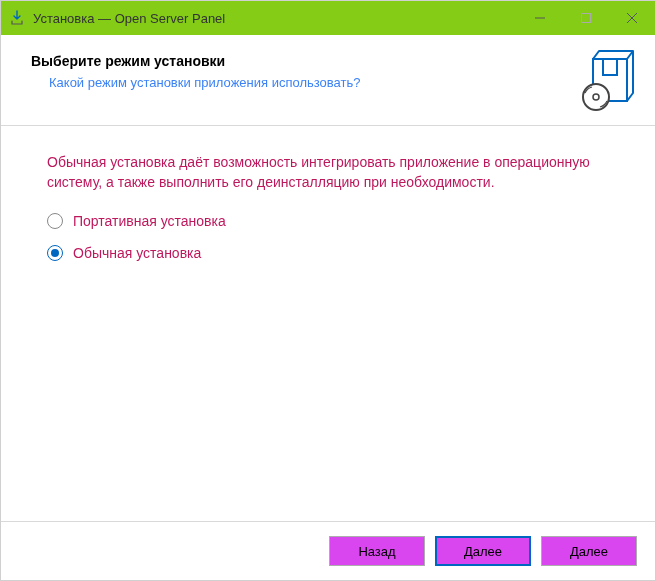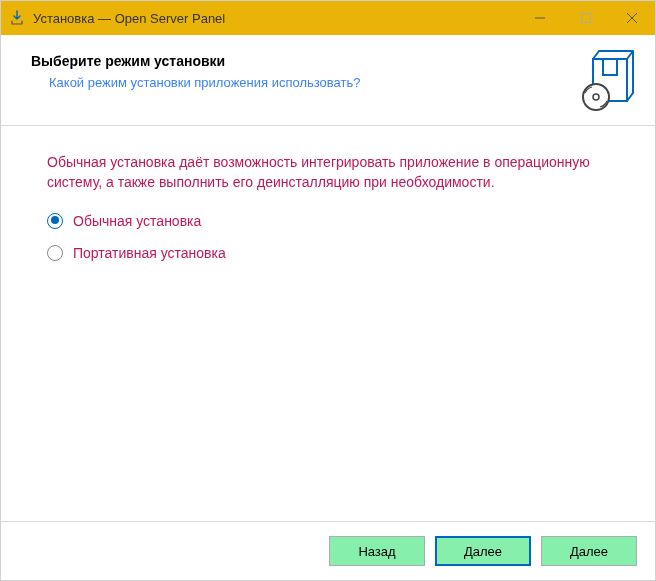--- a/index.html
+++ b/index.html
@@ -18,21 +18,21 @@
       border: 1px solid #d0d0d0;
       display: flex;
       flex-direction: column;
     }
     
     .titlebar {
       height: 34px;
       display: flex;
       align-items: center;
       padding: 0 0 0 8px;
-      background: #eab308;
+      background: #84cc16;
       color: #333;
     }
     .titlebar .app-icon {
       width: 16px;
       height: 16px;
       margin-right: 8px;
       flex-shrink: 0;
     }
     .titlebar .title {
       flex: 1;
@@ -136,21 +136,21 @@
       padding: 14px 18px;
       display: flex;
       justify-content: flex-end;
       gap: 10px;
       background: #fff;
     }
     .btn {
       min-width: 96px;
       height: 30px;
       border: 1px solid #adadad;
-      background: #86efac;
+      background: #d946ef;
       font-size: 13px;
       cursor: pointer;
       display: flex;
       align-items: center;
       justify-content: center;
       font-family: inherit;
     }
     .btn.default {
       border-color: #0067c0;
       box-shadow: inset 0 0 0 1px #0067c0;
@@ -203,27 +203,27 @@
       <path d="M6 44 A11 11 0 0 1 13 38" fill="none" stroke="#444" stroke-width="1.2"></path>
       <path d="M28 52 A11 11 0 0 1 21 58" fill="none" stroke="#444" stroke-width="1.2"></path>
     </svg>
   </span>
 </div>
 
 <div class="content">
   <p>Обычная установка даёт возможность интегрировать приложение в операционную систему, а также выполнить его деинсталляцию при необходимости.</p>
 
   <div class="radio-group">
+    <div class="radio-item">
+      <span class="radio"></span>
+      <span class="radio-label">Портативная установка</span>
+    </div>
     <div class="radio-item selected">
       <span class="radio"></span>
       <span class="radio-label">Обычная установка</span>
-    </div>
-    <div class="radio-item">
-      <span class="radio"></span>
-      <span class="radio-label">Портативная установка</span>
     </div>
   </div>
 </div>
 
 <div class="footer">
   <button class="btn">Назад</button>
   <button class="btn default">Далее</button>
   <button class="btn">Далее</button>
 </div>
 

